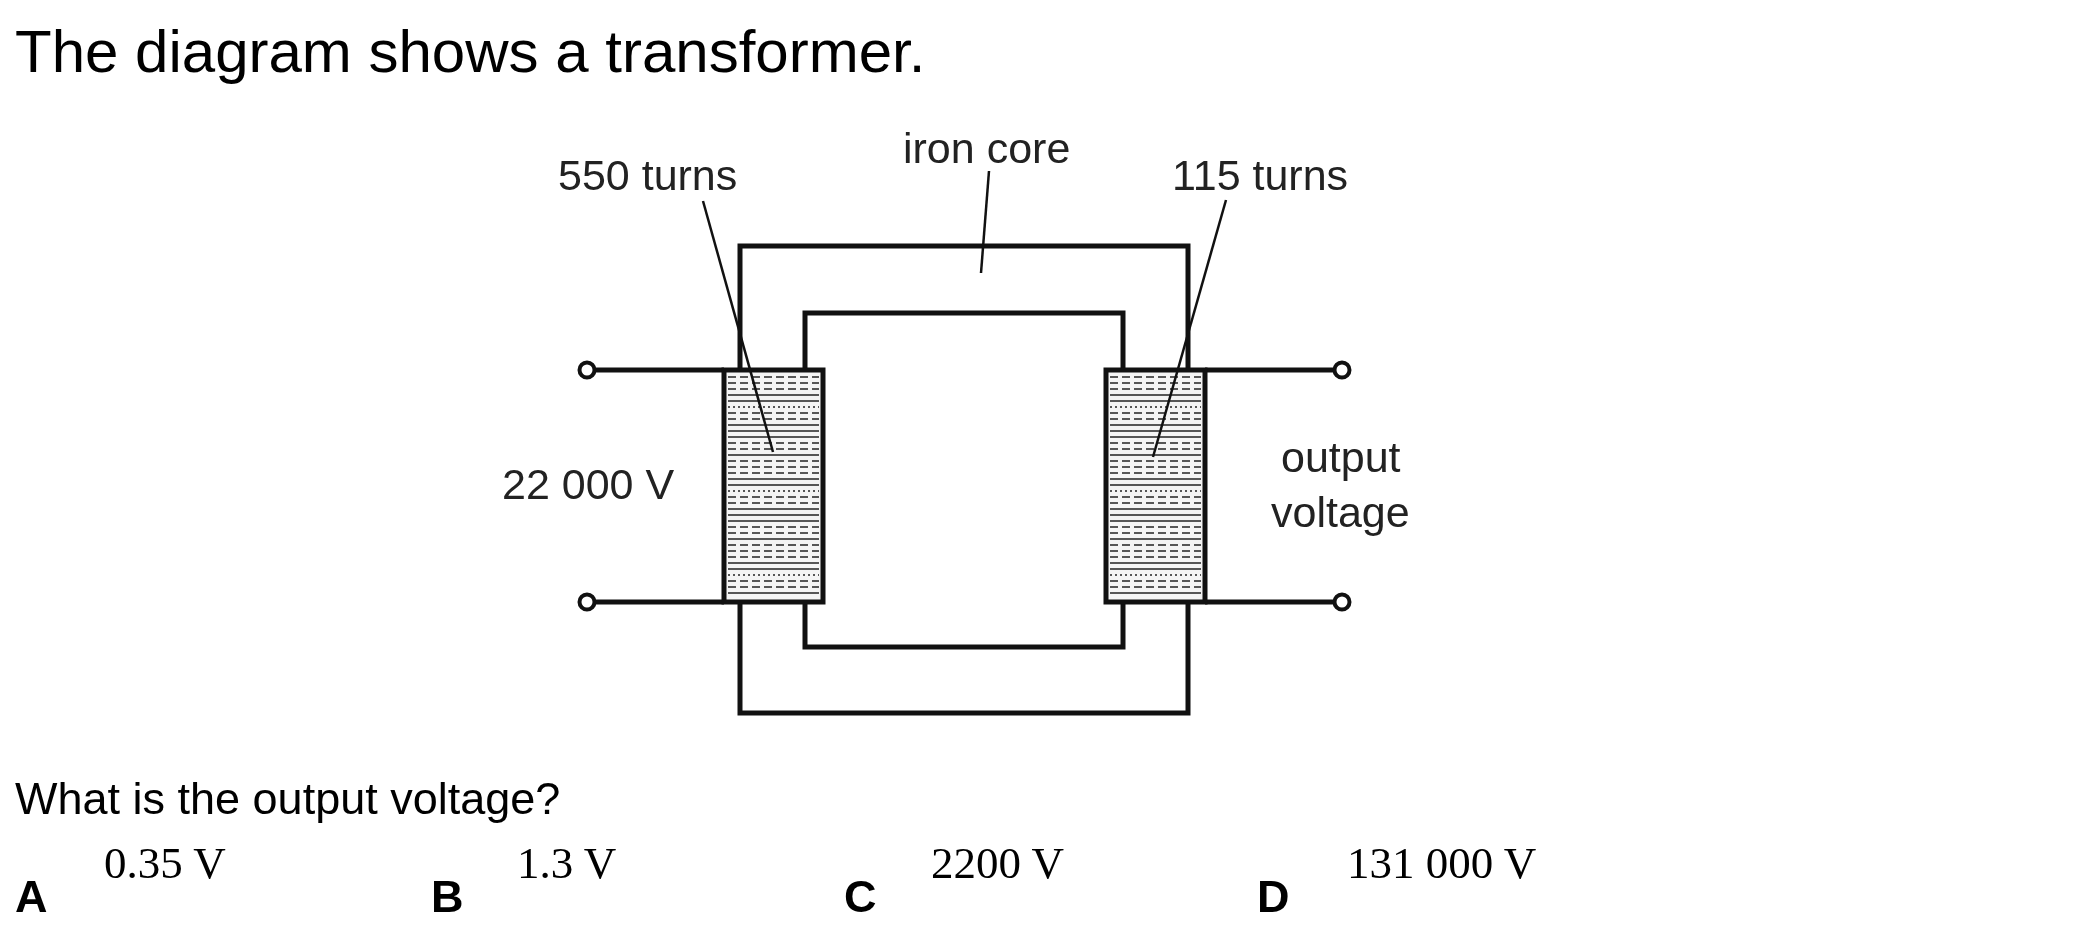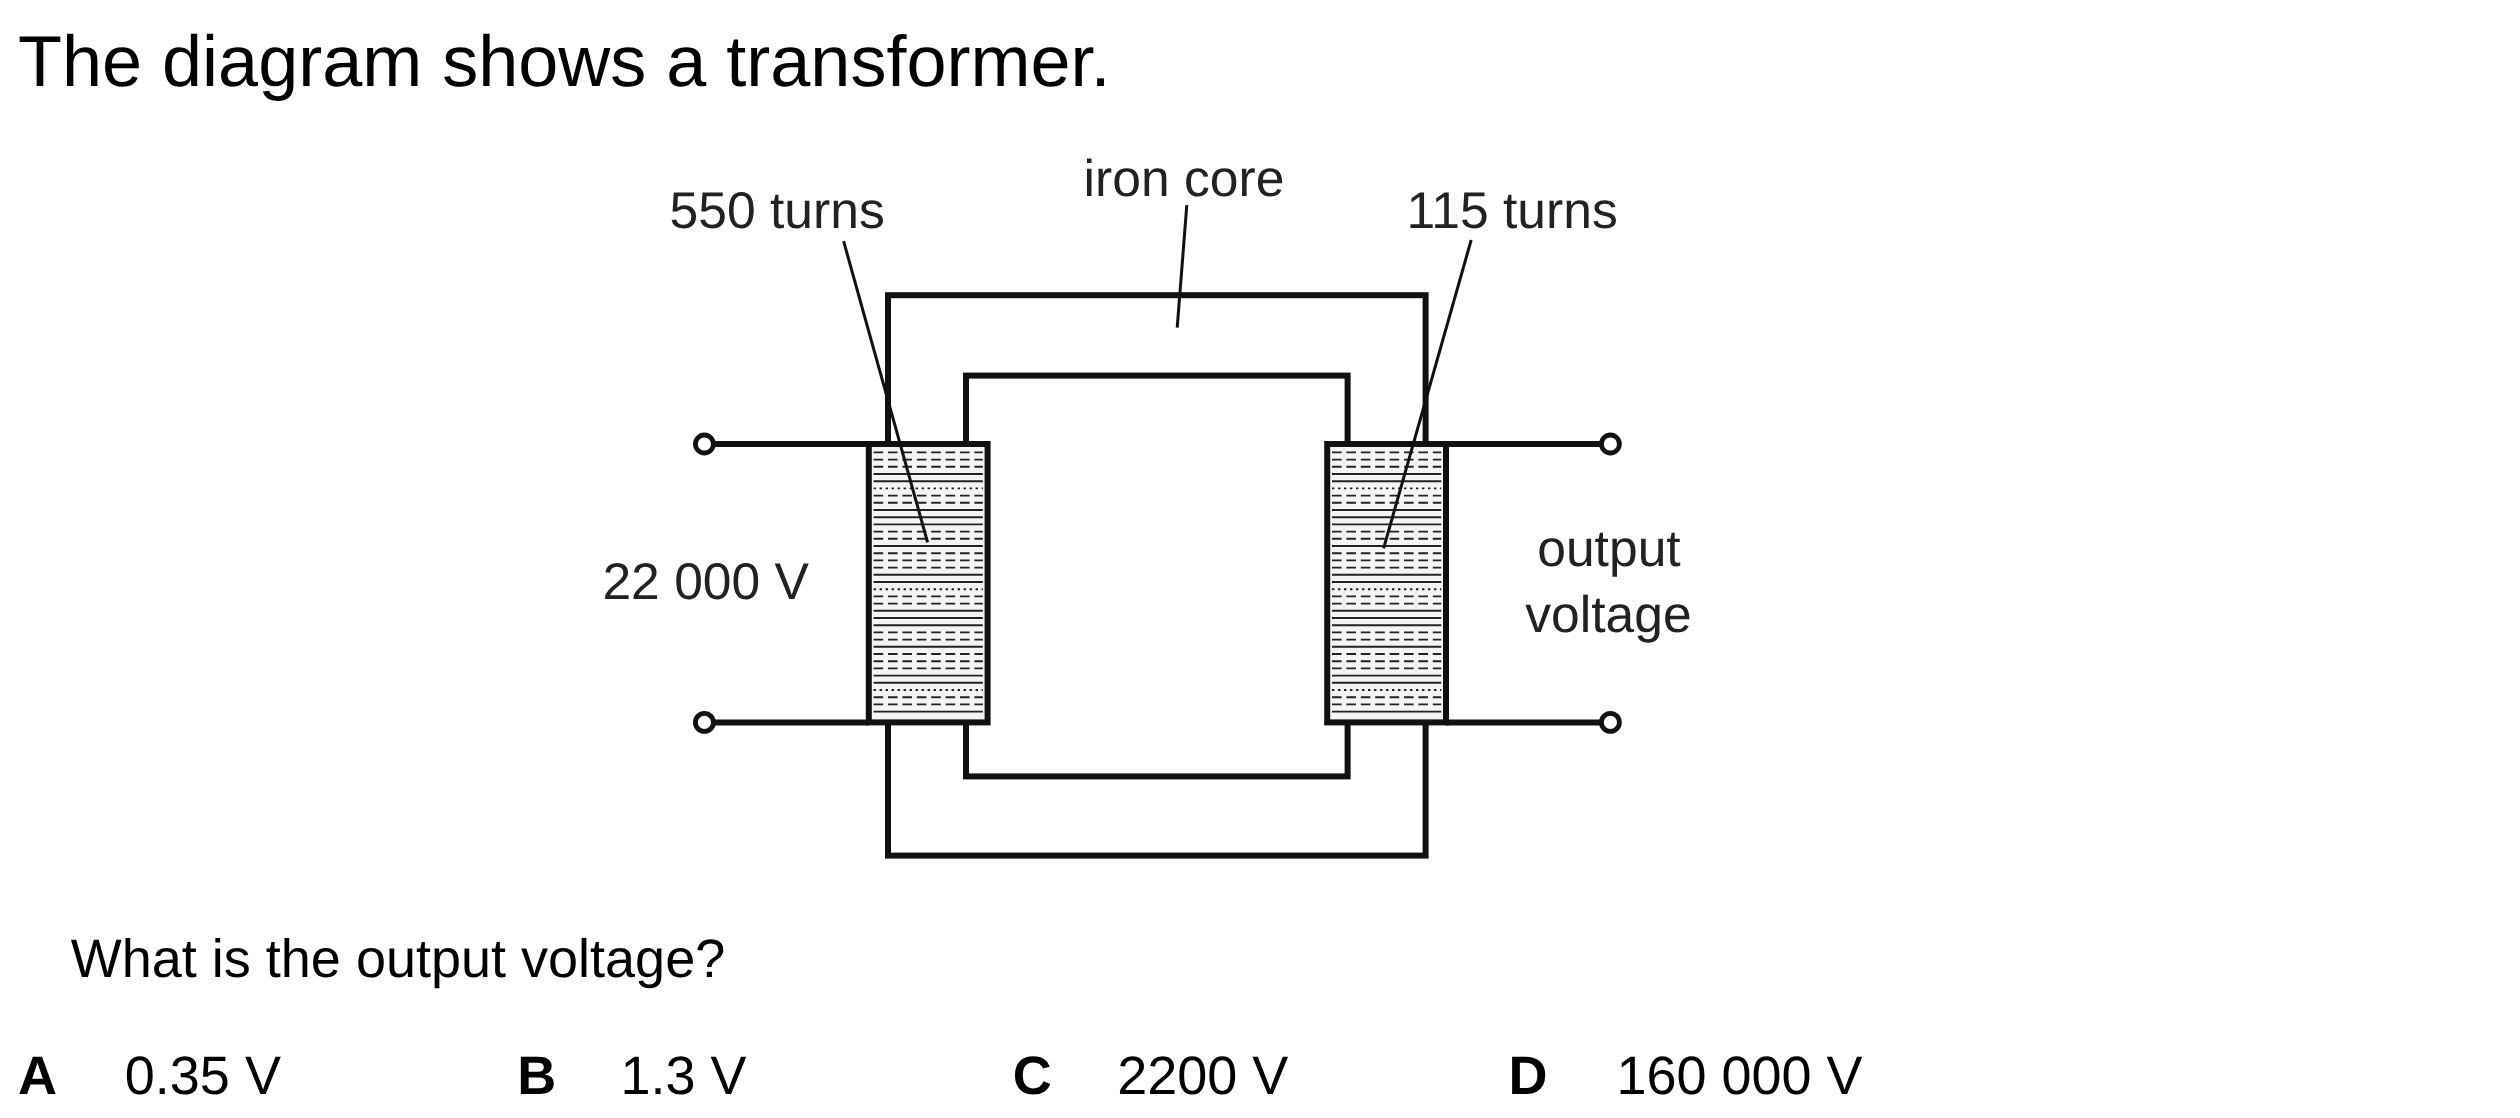--- a/index.html
+++ b/index.html
@@ -1,22 +1,22 @@
 <!DOCTYPE html>
 <html><head>
   <meta charset="utf-8">
   <style>
     html, body { margin: 0; padding: 0; background: #ffffff; }
     body { width: 2100px; height: 932px; position: relative; overflow: hidden;
            font-family: "Liberation Sans", sans-serif; color: #000; }
     .txt { position: absolute; white-space: nowrap; line-height: 1; }
     .q-intro { left: 15px; top: 22px; font-size: 60px; }
-    .q-stem { left: 15px; top: 776px; font-size: 45px; margin-left: 44px; }
+    .q-stem { left: 15px; top: 776px; font-size: 45px; }
     .opt-letter { top: 874px; font-size: 45px; font-weight: bold; }
-    .opt-value { top: 874px; font-size: 45px; }
+    .opt-value { top: 841px; font-size: 45px; font-family: Liberation Serif, serif; }
     svg { position: absolute; left: 0; top: 0; }
     .lbl { font-family: "Liberation Sans", sans-serif; font-size: 43px; fill: #222; }
     .core { fill: none; stroke: #111; stroke-width: 5; }
     .wire { stroke: #111; stroke-width: 5; fill: none; }
     .coil-box { fill: #f4f4f4; stroke: #111; stroke-width: 5; }
     .wind { stroke: #222; stroke-width: 1.6; }
     .wind.dash { stroke-dasharray: 8 4; }
     .wind.dot { stroke-dasharray: 2 3; }
     .leader { stroke: #111; stroke-width: 2.5; }
     .term { fill: #fff; stroke: #111; stroke-width: 4; }
@@ -154,15 +154,15 @@
   <div>
     <span class="txt opt-letter" style="left:431px">B</span>
     <span class="txt opt-value" style="left:517px">1.3 V</span>
   </div>
   <div>
     <span class="txt opt-letter" style="left:844px">C</span>
     <span class="txt opt-value" style="left:931px">2200 V</span>
   </div>
   <div>
     <span class="txt opt-letter" style="left:1257px">D</span>
-    <span class="txt opt-value" style="left:1347px">160 000 V</span>
+    <span class="txt opt-value" style="left:1347px">131 000 V</span>
   </div>
 </div>
 
 </body></html>

